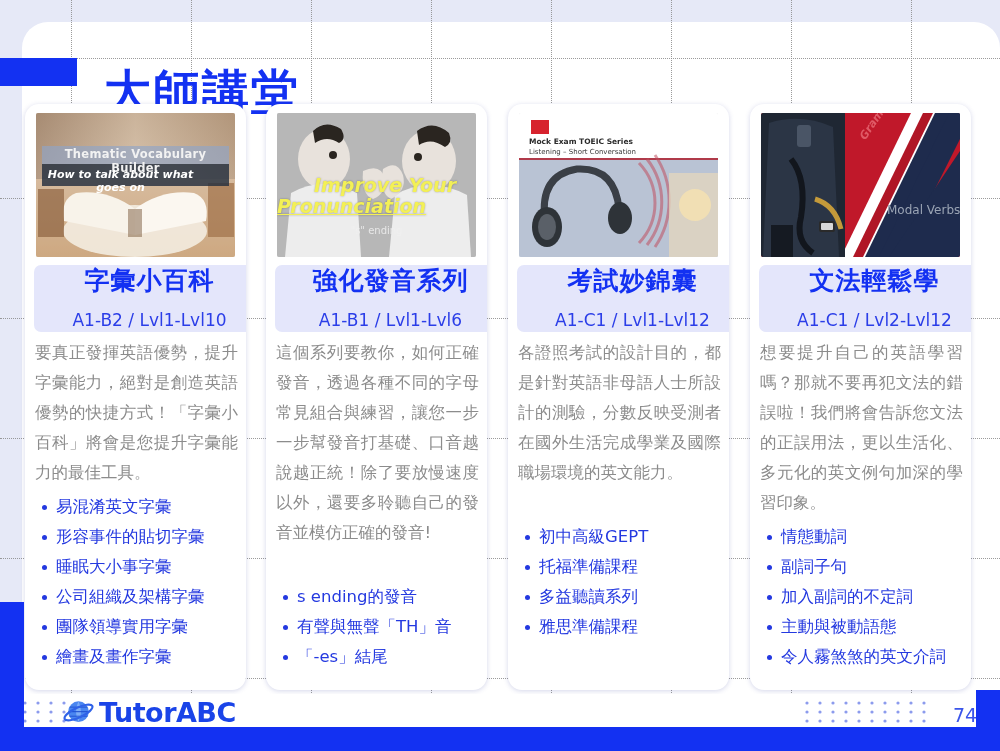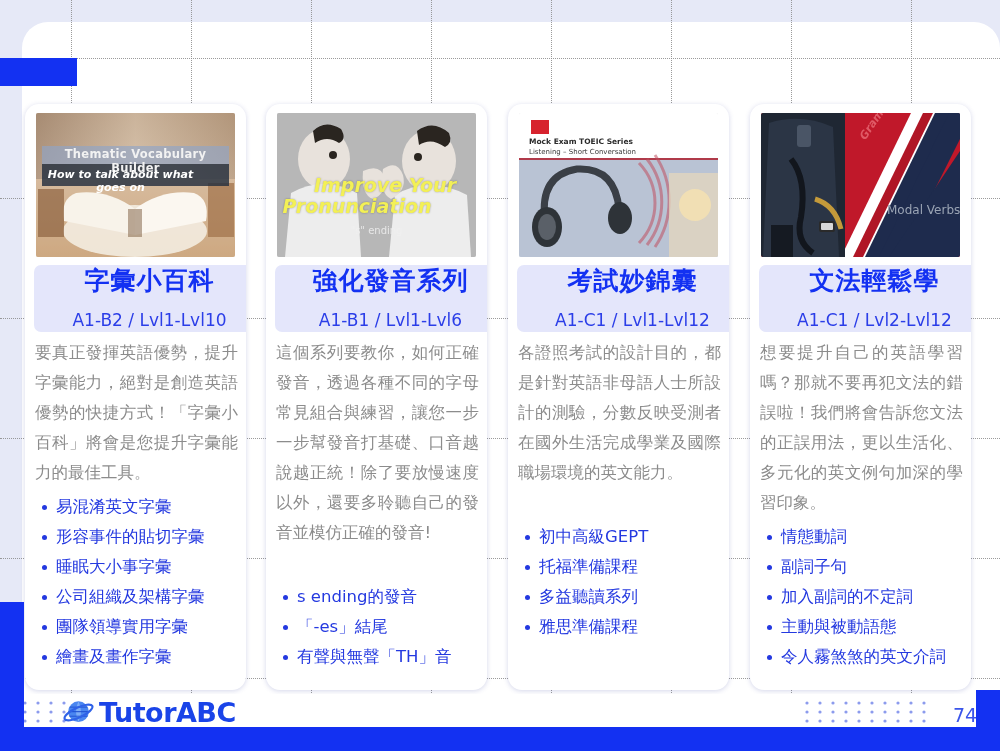--- a/index.html
+++ b/index.html
@@ -129,20 +129,21 @@
     <div class="gv" style="left:911px"></div>
     <div class="gh" style="top:58px"></div>
     <div class="gh" style="top:198px"></div>
     <div class="gh" style="top:318px"></div>
     <div class="gh" style="top:438px"></div>
     <div class="gh" style="top:558px"></div>
     <div class="gh" style="top:678px"></div>
   </div>
 
   <div class="accent-bar"></div>
+  <h1 class="page-title">大師講堂</h1>
 
   <div class="cards">
 
     <div class="card c0">
       <div class="thumb">
         <svg viewBox="0 0 199 144" preserveAspectRatio="none">
           <defs>
             <linearGradient id="g1" x1="0" y1="0" x2="0" y2="1">
               <stop offset="0" stop-color="#c9b29a"></stop>
                 <stop offset="0.45" stop-color="#e6d4c0"></stop>
@@ -194,32 +195,32 @@
           <circle cx="56" cy="42" r="4" fill="#2a2520"></circle>
           <path d="M14 80 Q46 62 80 80 L84 144 L8 144 Z" fill="#ededed"></path>
           <path d="M86 58 Q104 50 108 66 Q110 80 96 86 Q84 82 86 58 Z" fill="#e8e2dc"></path>
           <ellipse cx="152" cy="48" rx="27" ry="31" fill="#e8e2dc"></ellipse>
           <path d="M140 18 Q156 6 172 20 Q176 30 168 34 Q154 24 142 32 Z" fill="#2a2520"></path>
           <circle cx="141" cy="44" r="4" fill="#2a2520"></circle>
           <path d="M118 82 Q152 62 190 82 L194 144 L112 144 Z" fill="#ededed"></path>
           <path d="M106 56 Q120 46 126 62 Q130 78 114 86 Q102 80 106 56 Z" fill="#e8e2dc"></path>
         </svg>
         <div class="ov" style="left:0;top:62px;width:216px;text-align:center;font-size:19px;font-weight:bold;font-style:italic;color:#f3f056;line-height:21px;text-shadow:0 0 2px rgba(0,0,0,.35);">Improve Your</div>
-        <div class="ov" style="left:0;top:83px;width:160px;text-align:center;font-size:19px;font-weight:bold;font-style:italic;color:#f3f056;line-height:21px;text-shadow:0 0 2px rgba(0,0,0,.35);">Pronunciation</div>
+        <div class="ov" style="left:0;top:83px;width:160px;font-size:19px;font-weight:bold;font-style:italic;color:#f3f056;line-height:21px;text-shadow:0 0 2px rgba(0,0,0,.35);text-decoration:underline;">Pronunciation</div>
         <div class="ov" style="left:0;top:112px;width:199px;text-align:center;font-size:10px;color:#f0f0f0;opacity:.85;">"s" ending</div>
       </div>
       <div class="titleband">
         <div class="ctitle">強化發音系列</div>
         <div class="clevel">A1-B1 / Lvl1-Lvl6</div>
       </div>
       <div class="cbody">這個系列要教你，如何正確發音，透過各種不同的字母常見組合與練習，讓您一步一步幫發音打基礎、口音越說越正統！除了要放慢速度以外，還要多聆聽自己的發音並模仿正確的發音!</div>
       <ul class="cbullets" style="top:478px">
         <li>s ending的發音</li>
+        <li>有聲與無聲「TH」音</li>
         <li>「-es」結尾</li>
-        <li>有聲與無聲「TH」音</li>
       </ul>
     </div>
 
     <div class="card c2">
       <div class="thumb">
         <svg viewBox="0 0 199 144" preserveAspectRatio="none">
           <rect width="199" height="144" fill="#f4f4f4"></rect>
           <rect x="0" y="0" width="199" height="46" fill="#ffffff"></rect>
           <rect x="12" y="7" width="18" height="14" fill="#d7232e"></rect>
           <rect x="0" y="45" width="199" height="2" fill="#b03a4a"></rect>

